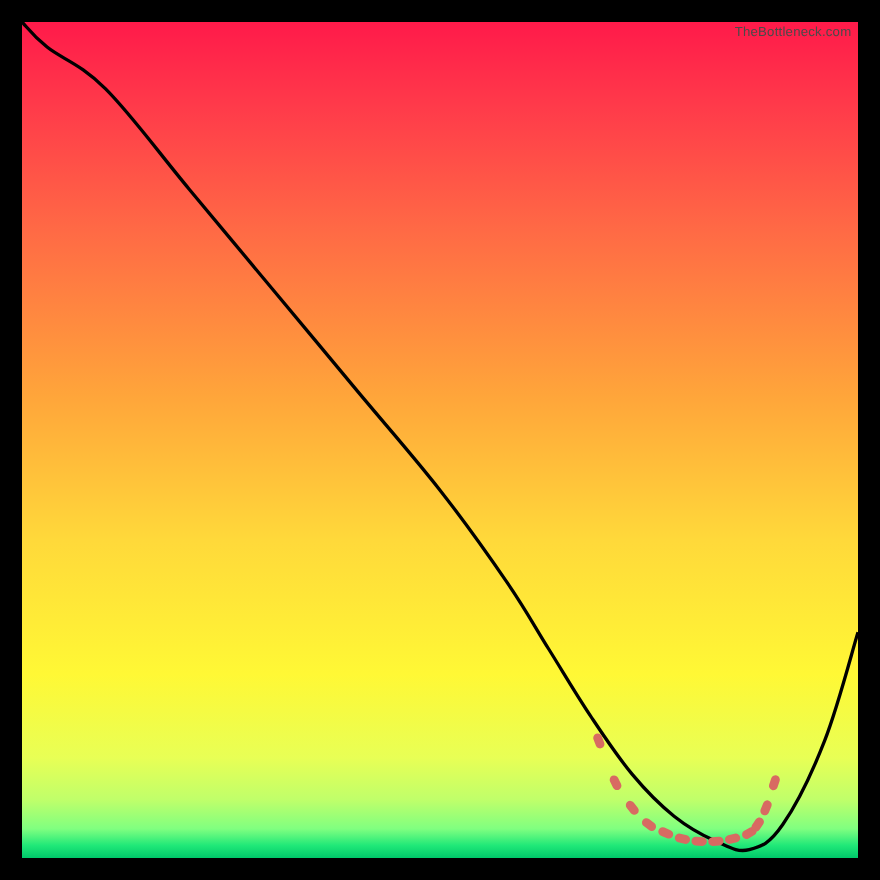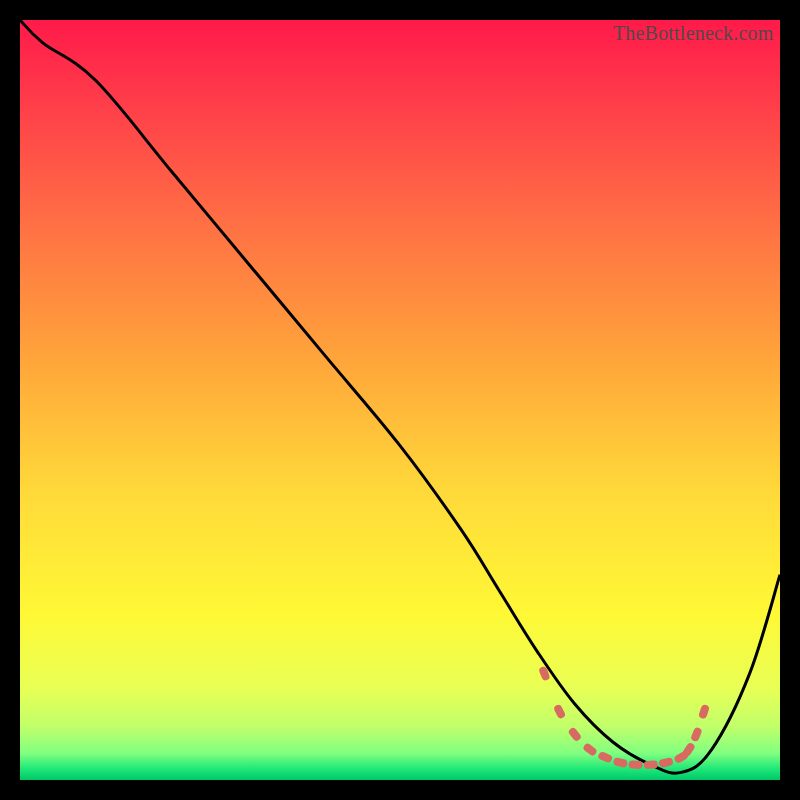--- a/index.html
+++ b/index.html
@@ -15,22 +15,22 @@
     left: 20px;
     top: 20px;
     width: 760px;
     height: 760px;
     background: #000;
   }
   .watermark {
     position: absolute;
     top: 2px;
     right: 6px;
-    font-family: Liberation Serif, serif;
-    font-size: 20px;
+    font-family: Liberation Sans, sans-serif;
+    font-size: 12px;
     color: #4a4a4a;
     font-weight: 500;
     letter-spacing: 0.2px;
     z-index: 10;
   }
   svg {
     display: block;
   }
 </style>
 </head>

